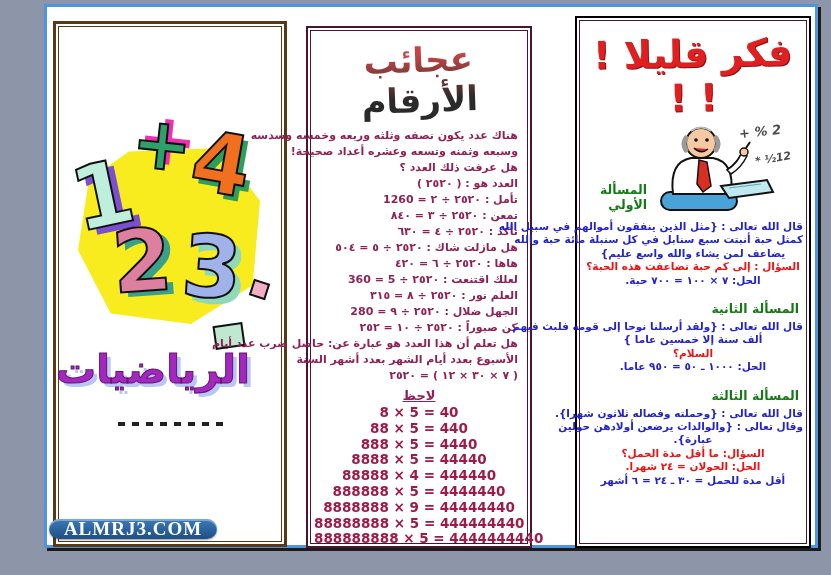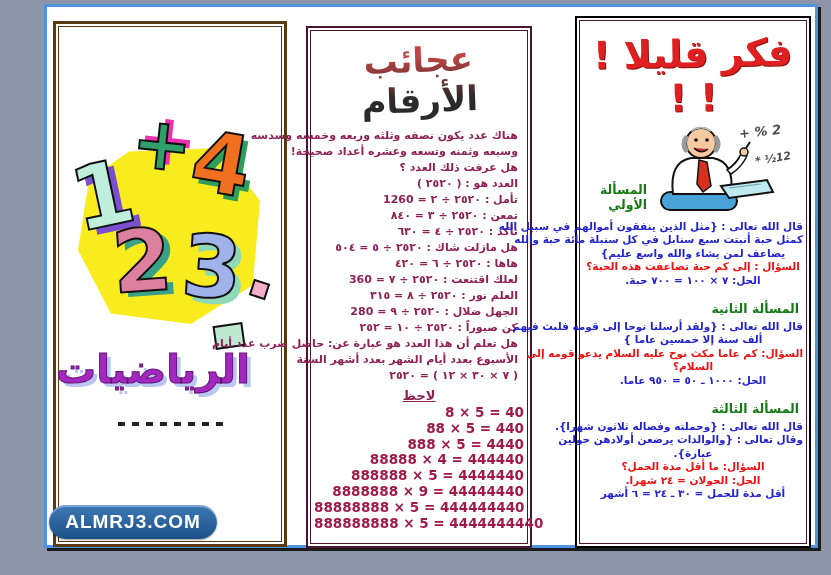--- a/index.html
+++ b/index.html
@@ -47,42 +47,42 @@
     font-size:40px;font-weight:bold;color:#a428c0;
     -webkit-text-stroke:1px #5e1470;
     text-shadow:4px 4px 0 #b9c6f2;
   }
   .clipped-remnant{
     position:absolute;left:40px;right:40px;top:398px;height:5px;overflow:hidden;
     display:flex;gap:7px;justify-content:center;
   }
   .clipped-remnant i{width:7px;height:4px;background:#222;display:inline-block;}
   .watermark{
-    position:absolute;left:-7px;bottom:5px;width:168px;height:34px;
+    position:absolute;left:-7px;bottom:5px;width:168px;height:20px;
     background:linear-gradient(#3d7ab8,#1d4f86);
     border-radius:17px;display:flex;align-items:center;justify-content:center;
     box-shadow:inset 0 2px 0 rgba(255,255,255,.35),0 1px 2px rgba(0,0,0,.4);
-    color:#fff;font-family:Liberation Sans, sans-serif;font-weight:bold;
+    color:#fff;font-family:Liberation Serif, serif;font-weight:bold;
     font-size:19px;letter-spacing:1px;
   }
 
   
   .mid-content{position:absolute;inset:6px;direction:rtl;color:#8e2155;}
   .mid-title{
     text-align:center;font-size:34px;font-weight:bold;margin:6px 0 8px;
     background:linear-gradient(180deg,#c24444 20%,#2a2a2a 75%);
     -webkit-background-clip:text;background-clip:text;color:transparent;
     transform:rotate(-2deg);
   }
   .mp-line{font-size:11px;font-weight:bold;line-height:16px;text-align:right;padding:0 6px;white-space:nowrap;}
   .notice{
     text-align:center;font-size:13px;font-weight:bold;text-decoration:underline;
     margin:4px 0 2px;color:#8e2155;
   }
-  .pattern{direction:ltr;text-align:right;}
+  .pattern{direction:ltr;text-align:center;}
   .pattern .mp-pline{font-size:13.5px;font-weight:bold;line-height:15.8px;color:#a01a46;white-space:nowrap;}
 
   
   .right-content{position:absolute;inset:6px;direction:rtl;}
   .think-title{
     text-align:center;font-size:38px;font-weight:bold;color:#e02020;
     margin:8px 0 2px;transform:rotate(-1deg);
     text-shadow:1px 1px 0 #8a0f0f;
   }
   .cartoon-row{display:flex;align-items:flex-end;height:92px;margin:0 2px;}
@@ -138,33 +138,34 @@
       <div>
           <div class="mp-line">هناك عدد يكون نصفه وثلثه وربعه وخمسه وسدسه</div>
           <div class="mp-line">وسبعه وثمنه وتسعه وعشره أعداد صحيحة!</div>
           <div class="mp-line">هل عرفت ذلك العدد ؟</div>
           <div class="mp-line">العدد هو : ( ٢٥٢٠ )</div>
           <div class="mp-line">تأمل : ٢٥٢٠ ÷ ٢ = 1260</div>
           <div class="mp-line">تمعن : ٢٥٢٠ ÷ ٣ = ٨٤٠</div>
           <div class="mp-line">تأكد : ٢٥٢٠ ÷ ٤ = ٦٣٠</div>
           <div class="mp-line">هل مازلت شاك : ٢٥٢٠ ÷ ٥ = ٥٠٤</div>
           <div class="mp-line">هاها : ٢٥٢٠ ÷ ٦ = ٤٢٠</div>
-          <div class="mp-line">لعلك اقتنعت : ٢٥٢٠ ÷ ٧ = 360</div>
+          <div class="mp-line">لعلك اقتنعت : ٢٥٢٠ ÷ 5 = 360</div>
           <div class="mp-line">العلم نور : ٢٥٢٠ ÷ ٨ = ٣١٥</div>
           <div class="mp-line">الجهل ضلال : ٢٥٢٠ ÷ ٩ = 280</div>
           <div class="mp-line">كن صبوراً : ٢٥٢٠ ÷ ١٠ = ٢٥٢</div>
           <div class="mp-line">هل تعلم أن هذا العدد هو عبارة عن: حاصل ضرب عدد أيام</div>
           <div class="mp-line">الأسبوع بعدد أيام الشهر بعدد أشهر السنة</div>
           <div class="mp-line">( ٧ × ٣٠ × ١٢ ) = ٢٥٢٠</div>
         </div>
       <div class="notice">لاحظ</div>
       <div class="pattern">
           <div class="mp-pline">8 × 5 = 40</div>
           <div class="mp-pline">88 × 5 = 440</div>
           <div class="mp-pline">888 × 5 = 4440</div>
+          <div class="mp-pline">8888 × 5 = 44440</div>
           <div class="mp-pline">88888 × 4 = 444440</div>
           <div class="mp-pline">888888 × 5 = 4444440</div>
           <div class="mp-pline">8888888 × 9 = 44444440</div>
           <div class="mp-pline">88888888 × 5 = 444444440</div>
           <div class="mp-pline">888888888 × 5 = 4444444440</div>
         </div>
     </div>
   </div>
 
   <div class="panel panel-right">
@@ -215,21 +216,20 @@
             <div class="p-line red">السؤال : إلى كم حبة تضاعفت هذه الحبة؟</div>
             <div class="p-line blue">الحل: ٧ × ١٠٠ = ٧٠٠ حبة.</div>
           </div>
       </section>
 
       <section class="problem mt-gap">
         <h3 class="green-heading">المسألة الثانية</h3>
         <div class="p-lines">
             <div class="p-line blue">قال الله تعالى : {ولقد أرسلنا نوحا إلى قومه فلبث فيهم</div>
             <div class="p-line blue">ألف سنة إلا خمسين عاما }</div>
-            <div class="p-line red">السؤال: كم عاما مكث نوح عليه السلام يدعو قومه إلى</div>
             <div class="p-line red">السلام؟</div>
             <div class="p-line blue">الحل: ١٠٠٠ ـ ٥٠ = ٩٥٠ عاما.</div>
           </div>
       </section>
 
       <section class="problem mt-gap">
         <h3 class="green-heading">المسألة الثالثة</h3>
         <div class="p-lines">
             <div class="p-line blue">قال الله تعالى : {وحملته وفصاله ثلاثون شهرا}.</div>
             <div class="p-line blue">وقال تعالى : {والوالدات يرضعن أولادهن حولين</div>

